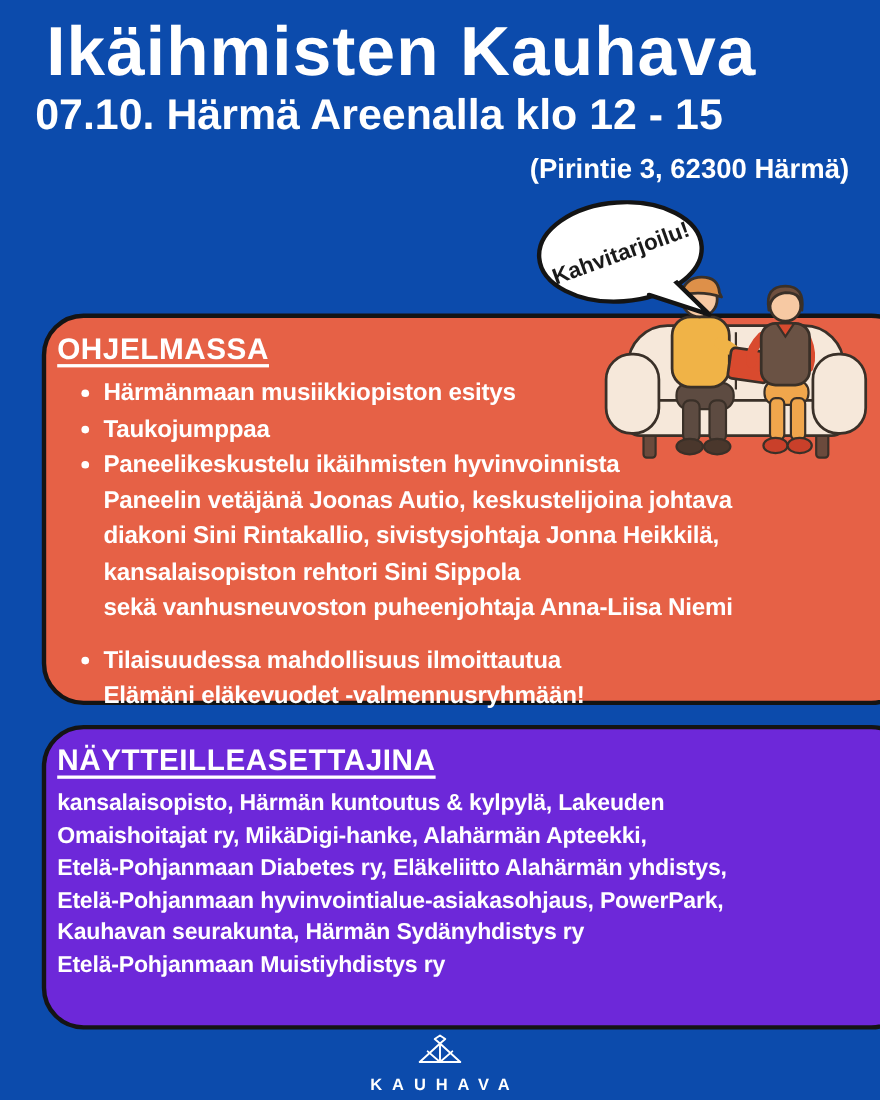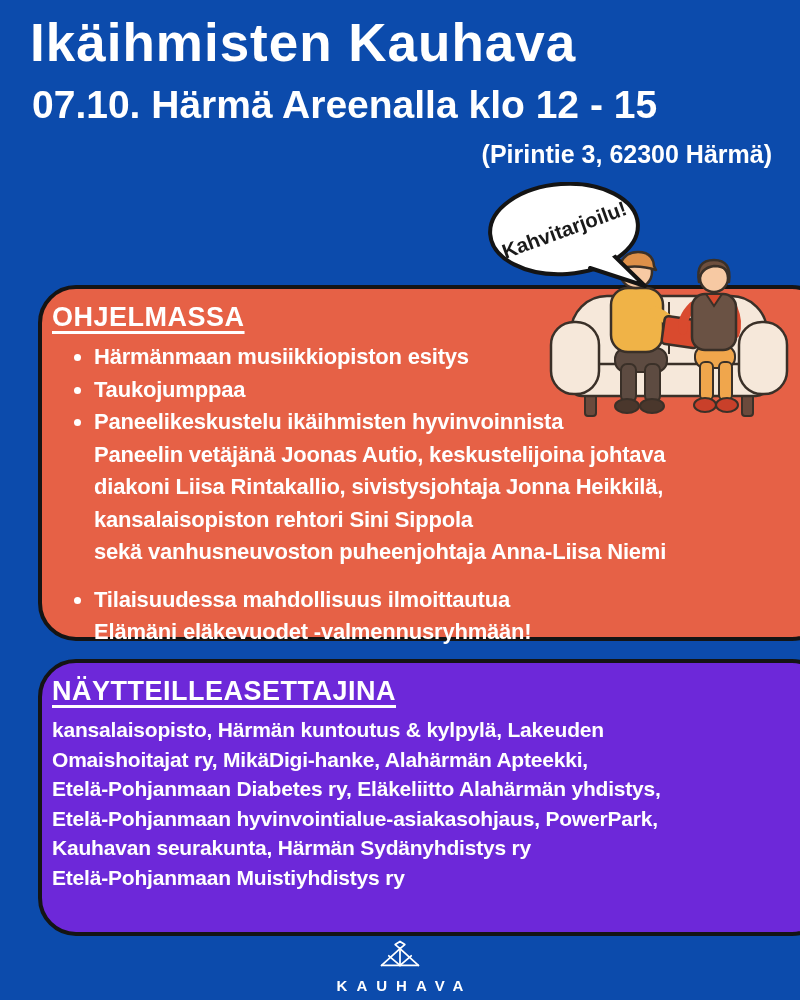--- a/index.html
+++ b/index.html
@@ -8,22 +8,22 @@
     position:relative;
     width:800px; height:1000px;
     background:#0C4BAC;
     font-family:"Liberation Sans", sans-serif;
     font-weight:bold;
     color:#ffffff;
     overflow:hidden;
   }
   
   .title {
-    position:absolute; left:30px; top:16px; width:745px;
-    font-size:53px; line-height:1.0; letter-spacing:1px;
+    position:absolute; left:42px; top:16px; width:745px;
+    font-size:63px; line-height:1.0; letter-spacing:1px;
     white-space:nowrap;
   }
   .subtitle {
     position:absolute; left:32px; top:84px; width:745px;
     font-size:39px; line-height:1.1; letter-spacing:0px;
     white-space:nowrap;
   }
   .address {
     position:absolute; right:28px; top:140px;
     font-size:25px; text-align:right;
@@ -134,21 +134,21 @@
     </svg>
   </div>
 
   <div class="box box-program">
     <div class="box-heading">OHJELMASSA</div>
     <div>
       <div class="p-line"><span class="dot"></span><span>Härmänmaan musiikkiopiston esitys</span></div>
       <div class="p-line"><span class="dot"></span><span>Taukojumppaa</span></div>
       <div class="p-line"><span class="dot"></span><span>Paneelikeskustelu ikäihmisten hyvinvoinnista</span></div>
       <div class="p-line"><span>Paneelin vetäjänä  Joonas Autio, keskustelijoina johtava</span></div>
-      <div class="p-line"><span>diakoni Liisa Rintakallio, sivistysjohtaja Jonna Heikkilä,</span></div>
+      <div class="p-line"><span>diakoni Sini Rintakallio, sivistysjohtaja Jonna Heikkilä,</span></div>
       <div class="p-line"><span>kansalaisopiston rehtori Sini Sippola</span></div>
       <div class="p-line"><span>sekä vanhusneuvoston puheenjohtaja Anna-Liisa Niemi</span></div>
       <div class="p-line p-gap"><span class="dot"></span><span>Tilaisuudessa mahdollisuus ilmoittautua</span></div>
       <div class="p-line"><span>Elämäni eläkevuodet -valmennusryhmään!</span></div>
     </div>
   </div>
 
   <div class="box box-exhibit">
     <div class="box-heading">NÄYTTEILLEASETTAJINA</div>
     <div>

